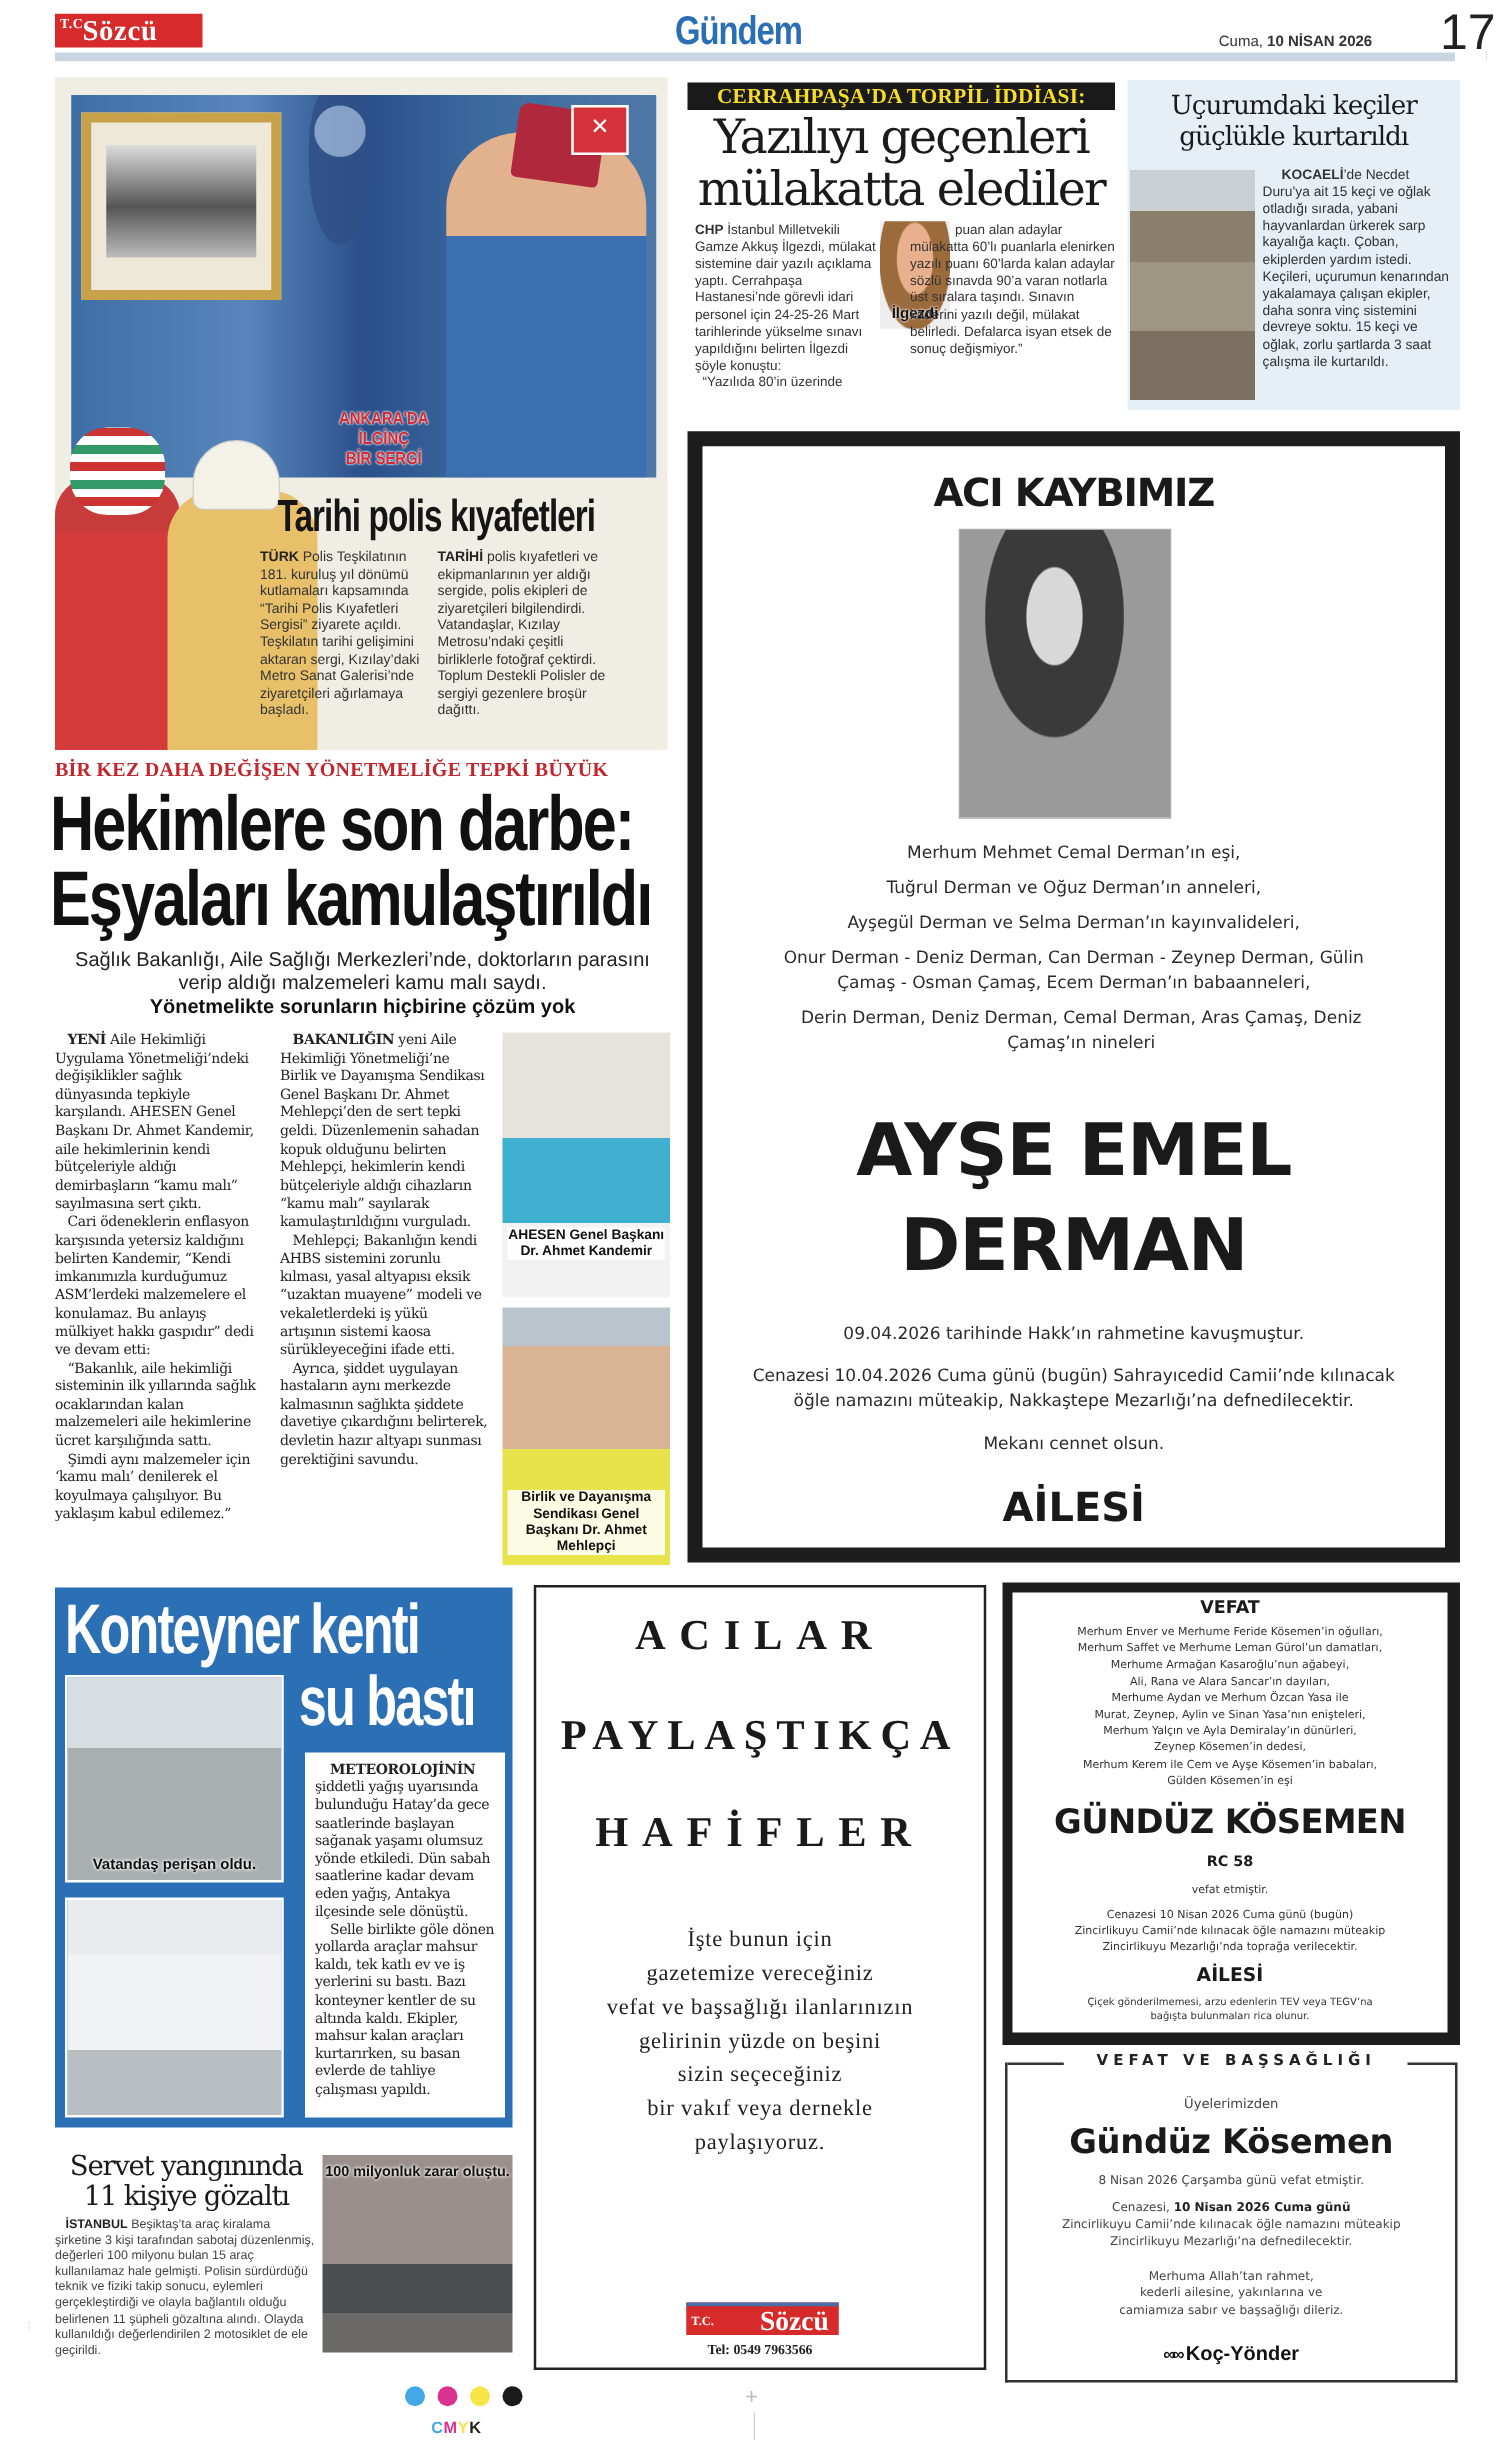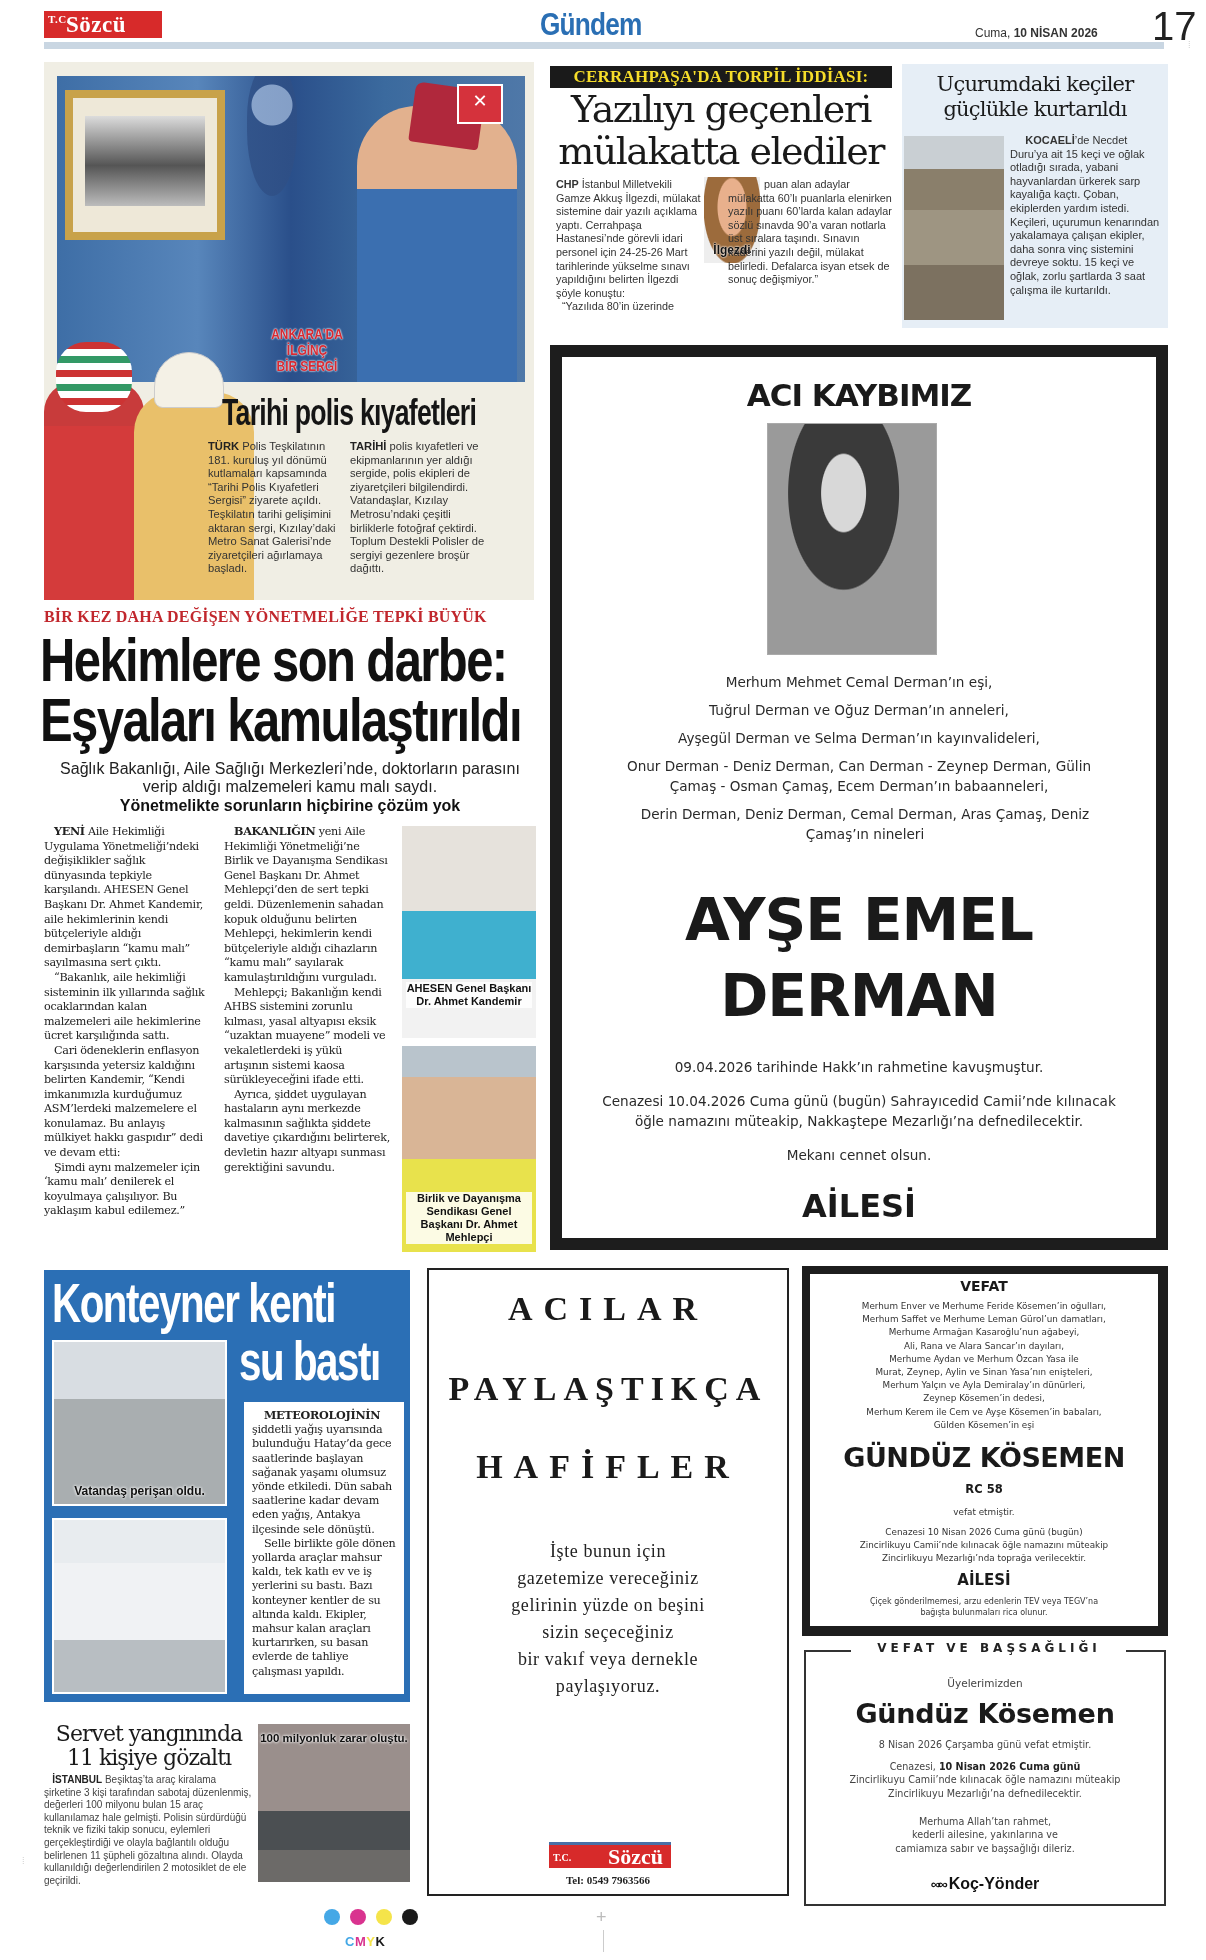--- a/index.html
+++ b/index.html
@@ -186,22 +186,22 @@
 <div class="abs hek-kicker">BİR KEZ DAHA DEĞİŞEN YÖNETMELİĞE TEPKİ BÜYÜK</div>
 <div class="abs hek-head">
   <div>Hekimlere son darbe:</div>
   <div>Eşyaları kamulaştırıldı</div>
 </div>
 <div class="abs hek-sub">Sağlık Bakanlığı, Aile Sağlığı Merkezleri’nde, doktorların parasını verip aldığı malzemeleri kamu malı saydı.</div>
 <div class="abs hek-sub2">Yönetmelikte sorunların hiçbirine çözüm yok</div>
 
 <div class="abs hek-col" style="left:44px;">
   <p style="text-indent:10px;"><b>YENİ</b><span> Aile Hekimliği Uygulama Yönetmeliği’ndeki değişiklikler sağlık dünyasında tepkiyle karşılandı. AHESEN Genel Başkanı Dr. Ahmet Kandemir, aile hekimlerinin kendi bütçeleriyle aldığı demirbaşların “kamu malı” sayılmasına sert çıktı.</span></p>
+  <p style="text-indent:10px;">Cari ödeneklerin enflasyon karşısında yetersiz kaldığını belirten Kandemir, “Kendi imkanımızla kurduğumuz ASM’lerdeki malzemelere el konulamaz. Bu anlayış mülkiyet hakkı gaspıdır” dedi ve devam etti:</p>
   <p style="text-indent:10px;">“Bakanlık, aile hekimliği sisteminin ilk yıllarında sağlık ocaklarından kalan malzemeleri aile hekimlerine ücret karşılığında sattı.</p>
-  <p style="text-indent:10px;">Cari ödeneklerin enflasyon karşısında yetersiz kaldığını belirten Kandemir, “Kendi imkanımızla kurduğumuz ASM’lerdeki malzemelere el konulamaz. Bu anlayış mülkiyet hakkı gaspıdır” dedi ve devam etti:</p>
   <p style="text-indent:10px;">Şimdi aynı malzemeler için ‘kamu malı’ denilerek el koyulmaya çalışılıyor. Bu yaklaşım kabul edilemez.”</p>
 </div>
 <div class="abs hek-col" style="left:224px;width:166px;">
   <p style="text-indent:10px;"><b>BAKANLIĞIN</b><span> yeni Aile Hekimliği Yönetmeliği’ne Birlik ve Dayanışma Sendikası Genel Başkanı Dr. Ahmet Mehlepçi’den de sert tepki geldi. Düzenlemenin sahadan kopuk olduğunu belirten Mehlepçi, hekimlerin kendi bütçeleriyle aldığı cihazların “kamu malı” sayılarak kamulaştırıldığını vurguladı.</span></p>
   <p style="text-indent:10px;">Mehlepçi; Bakanlığın kendi AHBS sistemini zorunlu kılması, yasal altyapısı eksik “uzaktan muayene” modeli ve vekaletlerdeki iş yükü artışının sistemi kaosa sürükleyeceğini ifade etti.</p>
   <p style="text-indent:10px;">Ayrıca, şiddet uygulayan hastaların aynı merkezde kalmasının sağlıkta şiddete davetiye çıkardığını belirterek, devletin hazır altyapı sunması gerektiğini savundu.</p>
 </div>
 <div class="abs hek-photo" style="top:826px;height:212px;background:linear-gradient(180deg,#e6e2dc 0 40%,#3fb0cf 40% 72%,#f2f2f2 72%);">
   <div class="hek-cap" style="top:156px;">AHESEN Genel Başkanı Dr. Ahmet Kandemir</div>
 </div>
@@ -265,20 +265,21 @@
 <div class="abs reg-mark">+</div>
 <div class="abs reg-line"></div>
 
 <div class="abs acilar">
   <div class="abs acilar-big" style="top:20px;">ACILAR</div>
   <div class="abs acilar-big" style="top:100px;letter-spacing:7px;">PAYLAŞTIKÇA</div>
   <div class="abs acilar-big" style="top:178px;">HAFİFLER</div>
   <div class="abs acilar-text">
     <div>İşte bunun için</div>
     <div>gazetemize vereceğiniz</div>
+    <div>vefat ve başsağlığı ilanlarınızın</div>
     <div>gelirinin yüzde on beşini</div>
     <div>sizin seçeceğiniz</div>
     <div>bir vakıf veya dernekle</div>
     <div>paylaşıyoruz.</div>
   </div>
   <div class="abs acilar-logo">
     <span class="tc">T.C.</span>
     <span>Sözcü</span>
   </div>
   <div class="abs acilar-tel">Tel: 0549 7963566</div>

